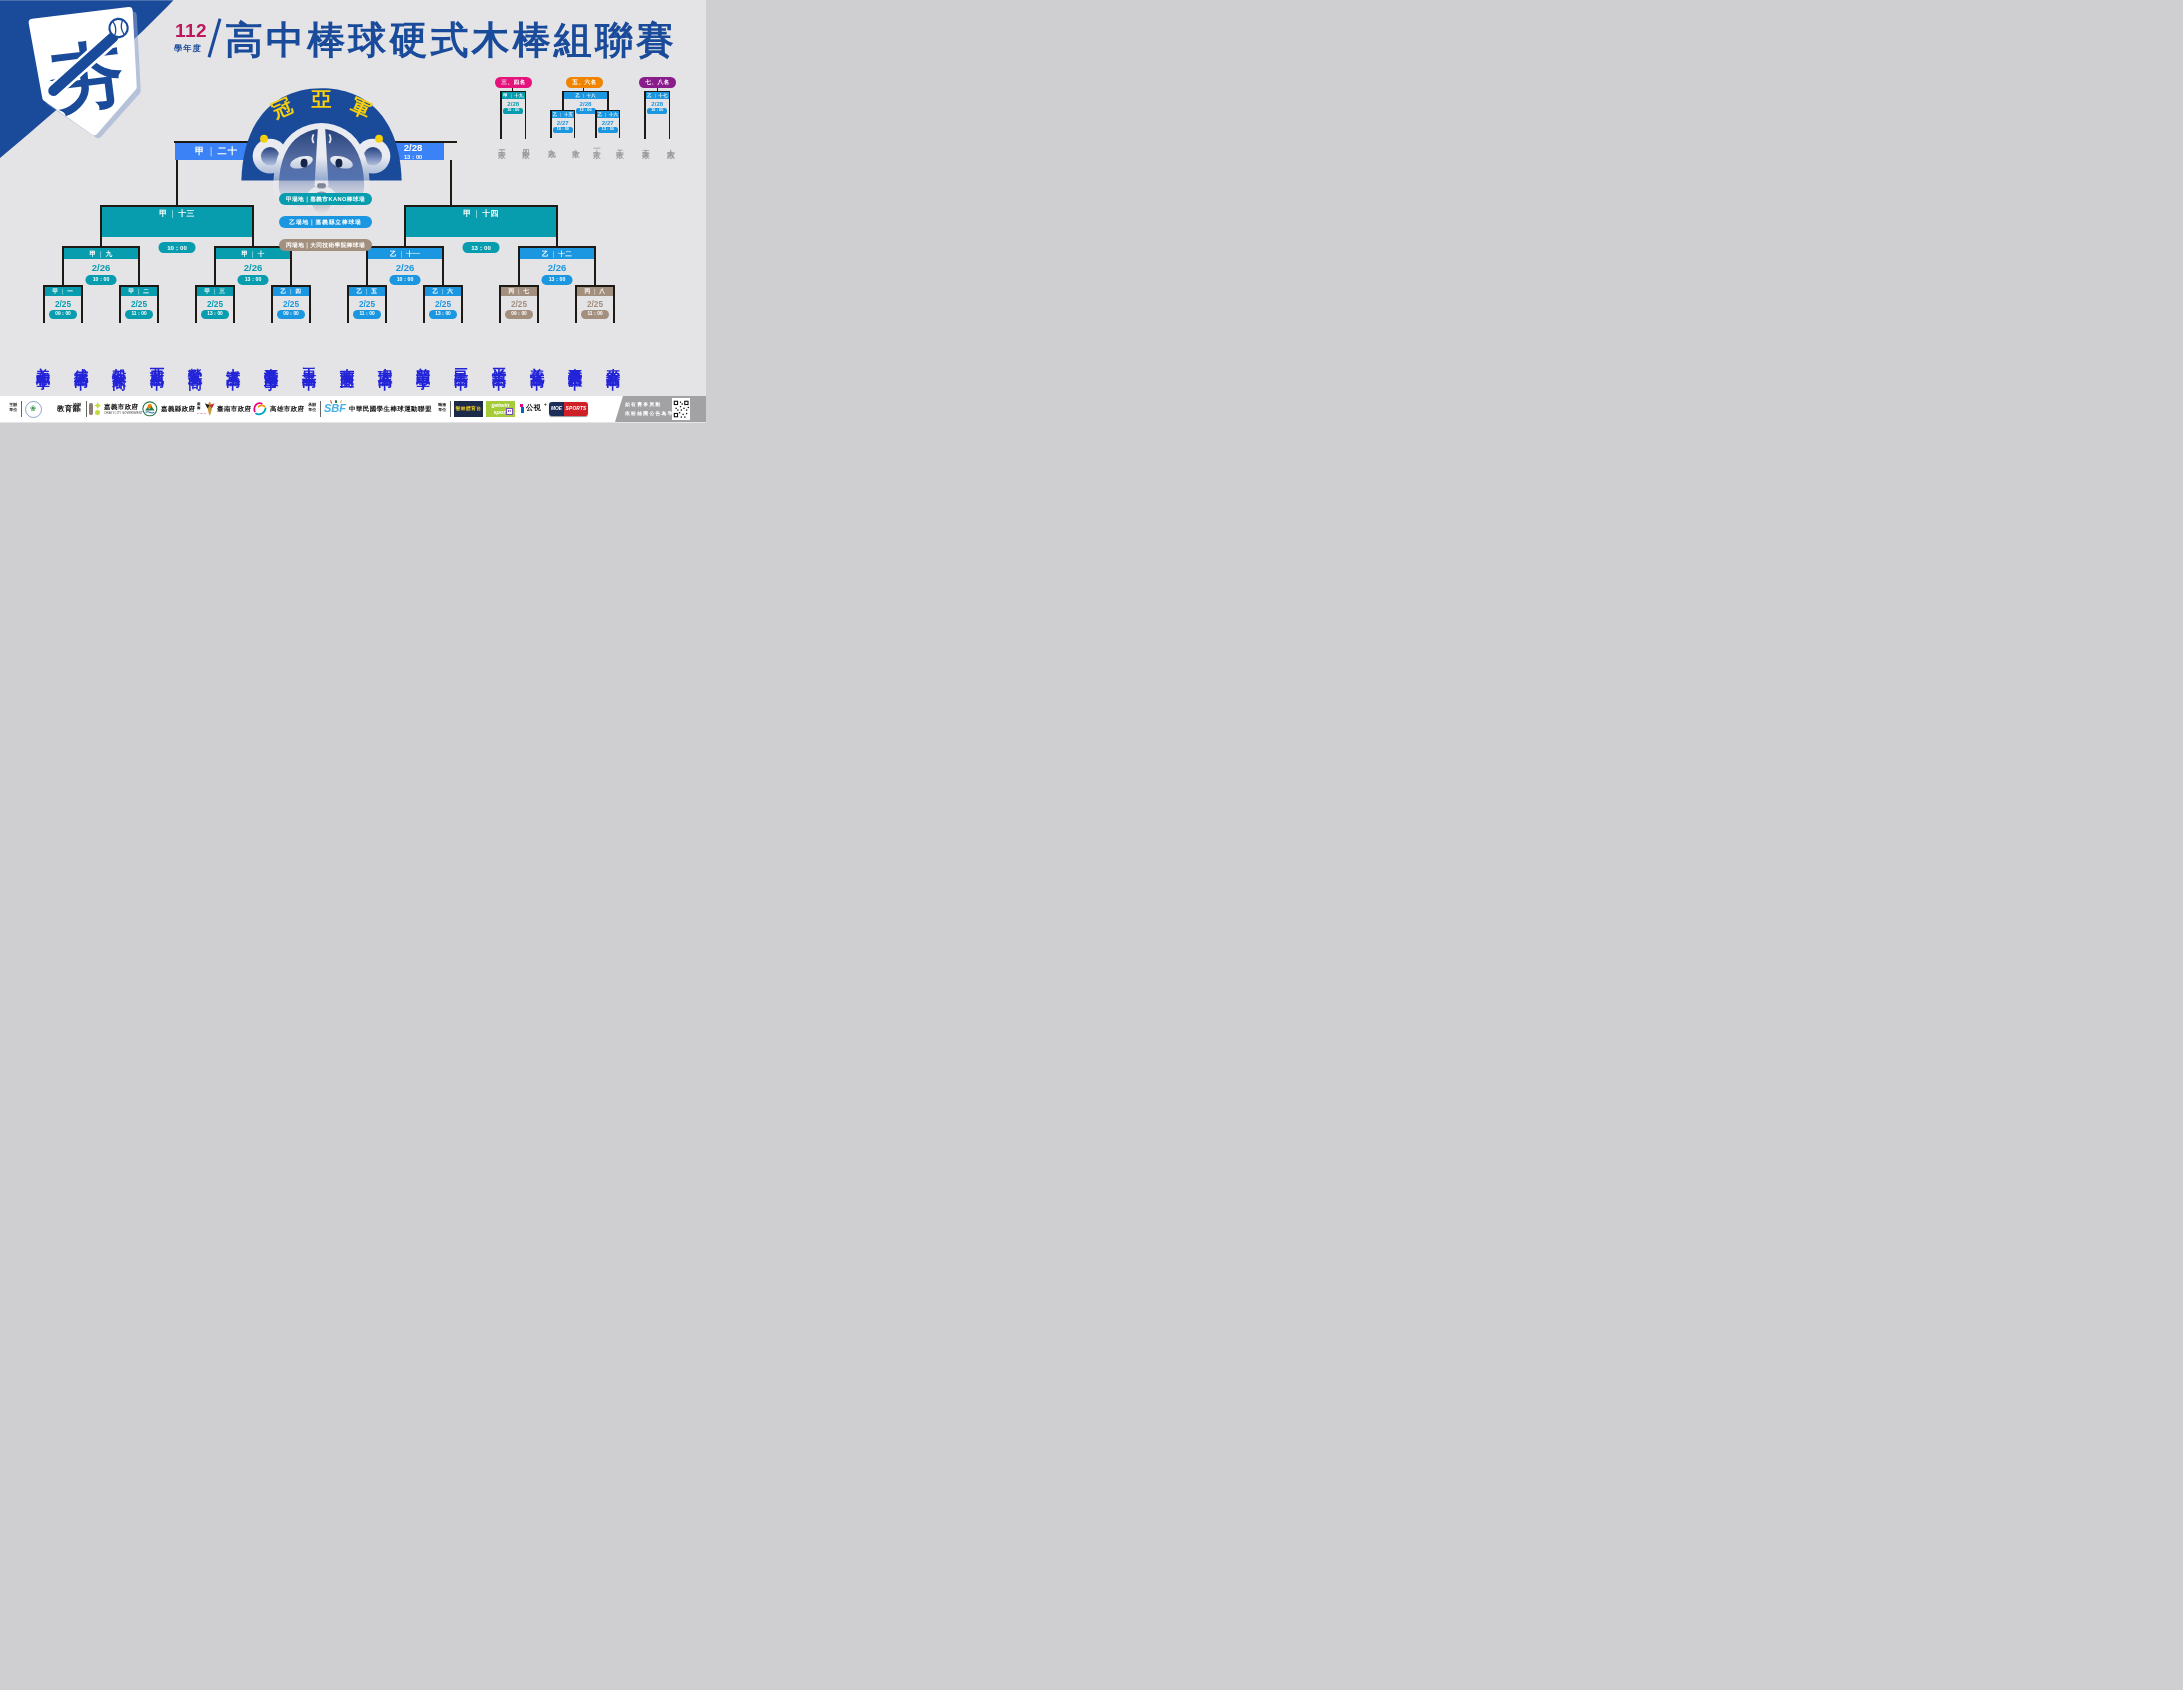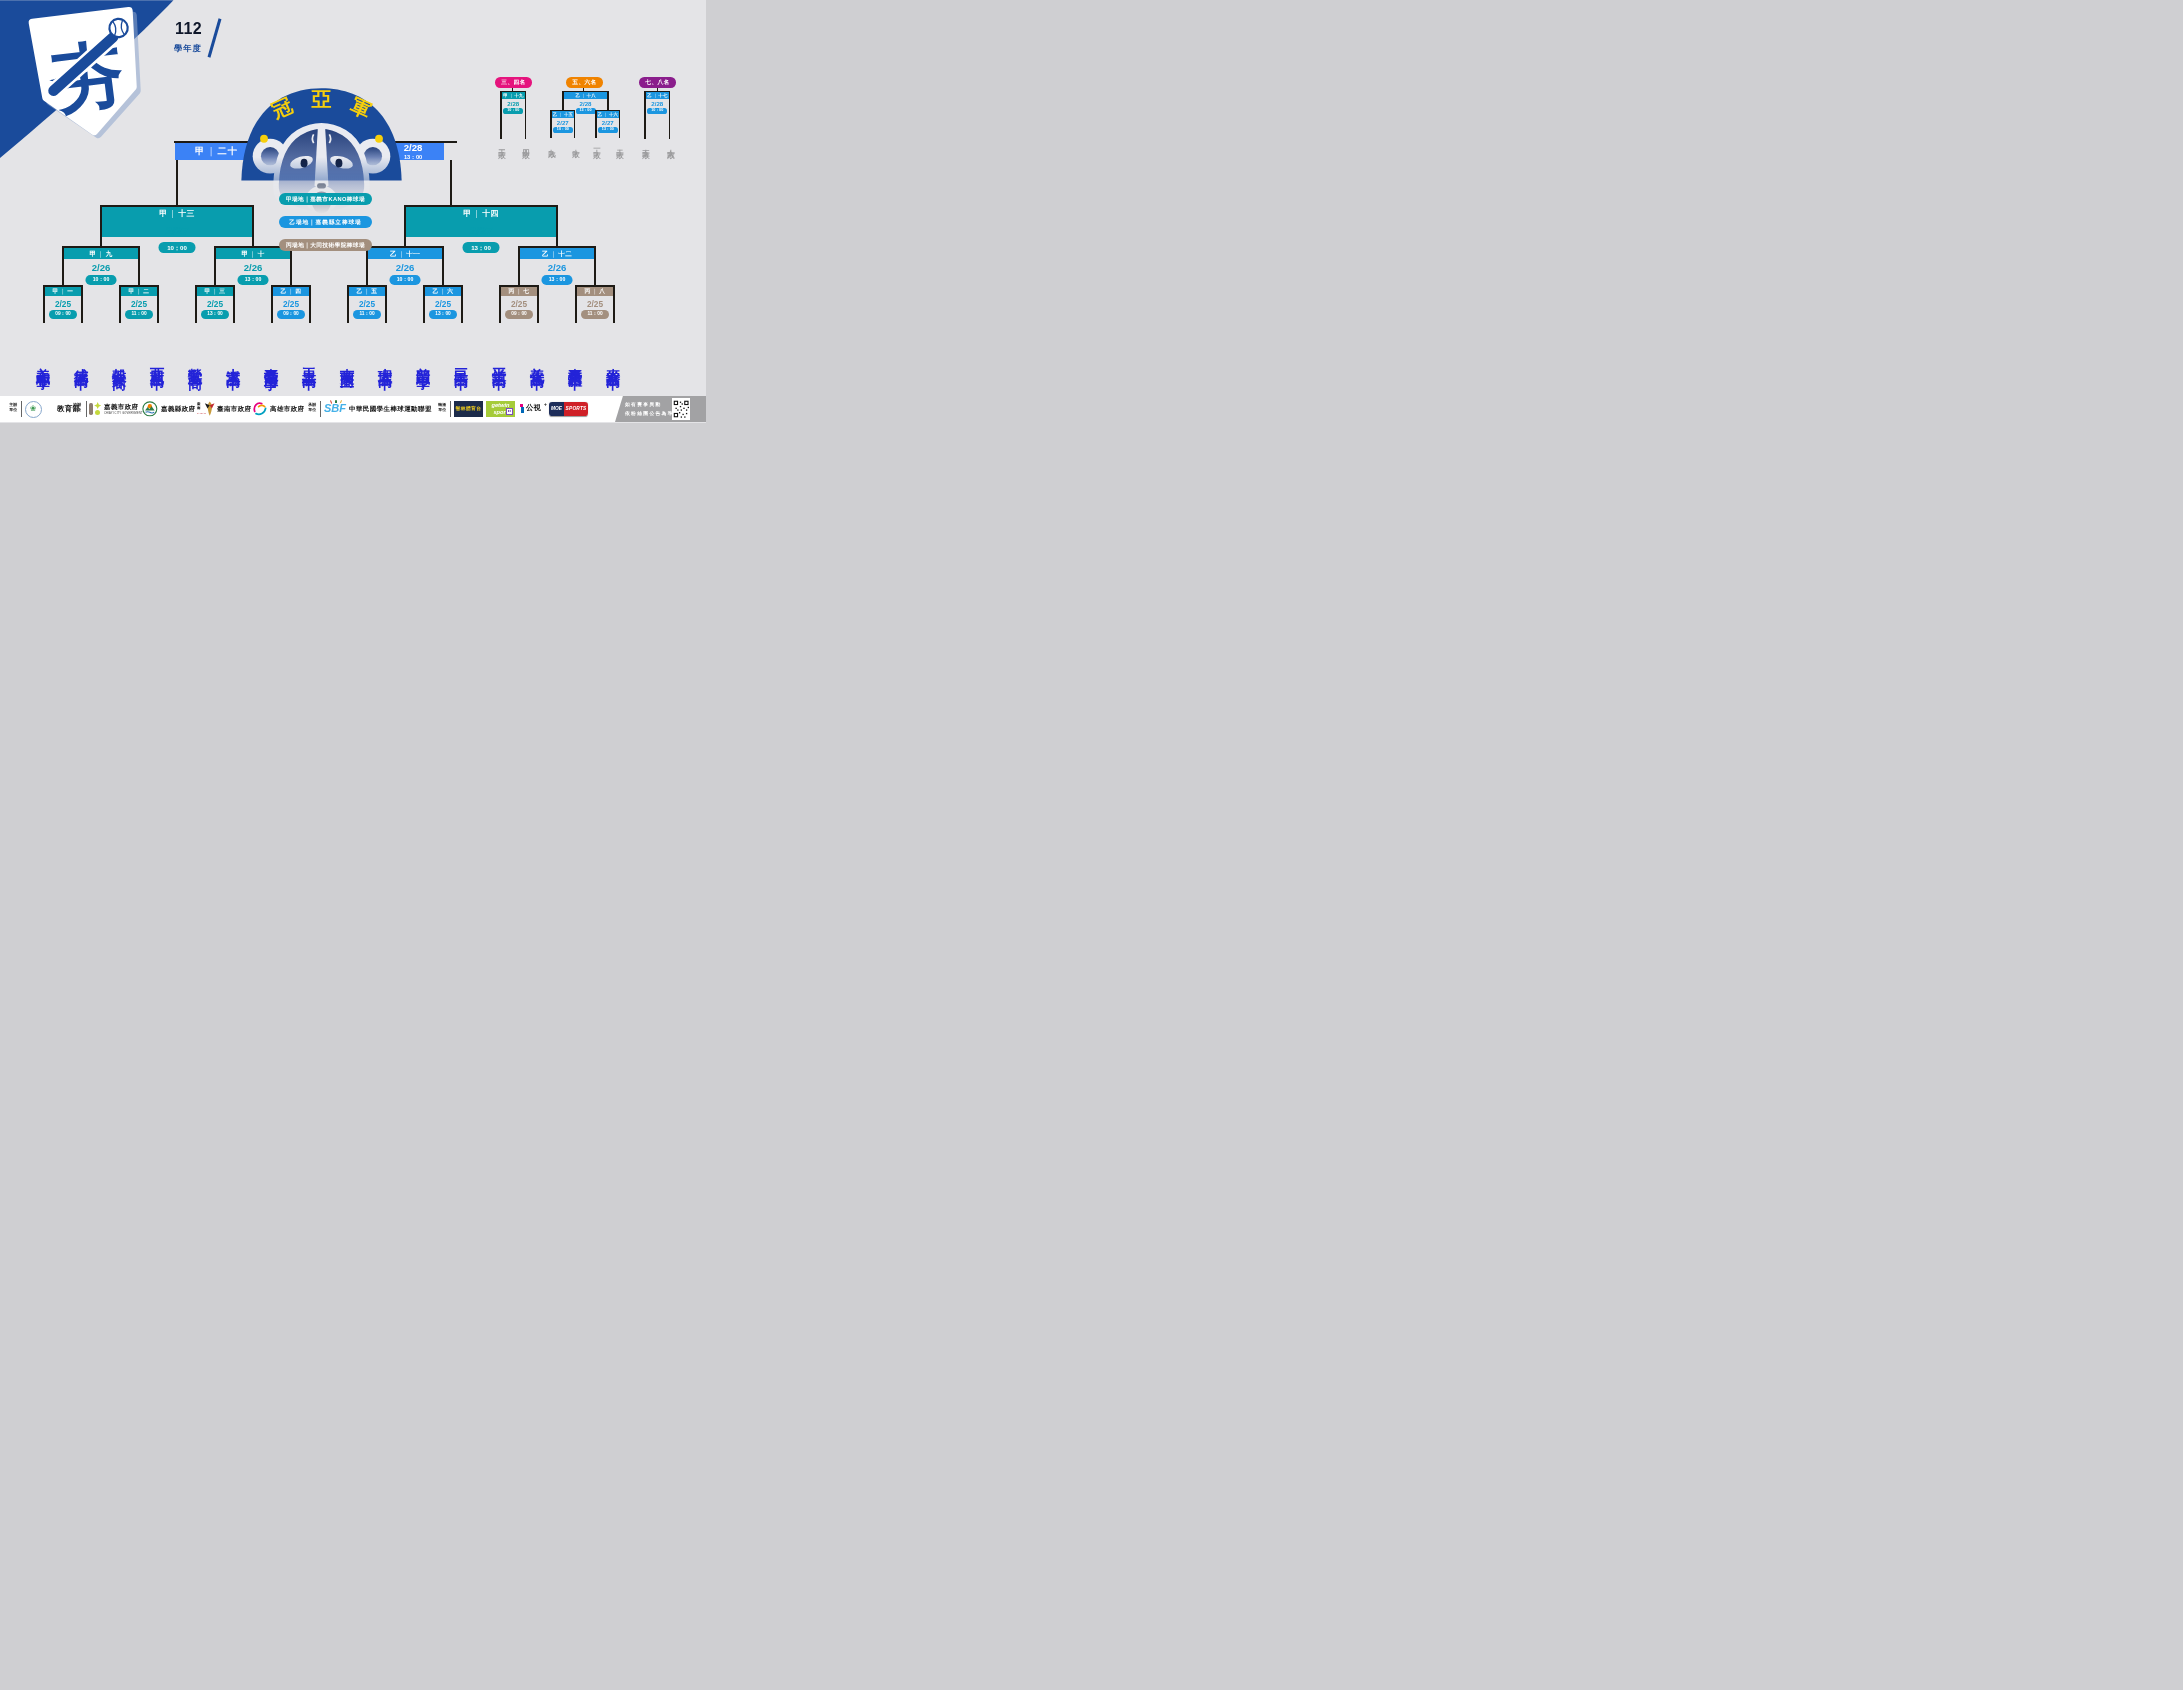--- a/index.html
+++ b/index.html
@@ -1,19 +1,19 @@
 <!DOCTYPE html>
 <html style="font-size:7px"><head>
 <meta charset="utf-8">
 <style>
   html,body{margin:0;padding:0;background:#cfcfd2;font-family:"Liberation Sans","DejaVu Sans",sans-serif;}
   #canvas{position:relative;width:706px;height:423px;background:#e4e4e7;overflow:hidden;}
 
   
-  .year{position:absolute;left:175px;top:20px;font-size:16px;font-weight:900;color:#0f172a;letter-spacing:0.4px;}
+  .year{position:absolute;left:175px;top:20px;font-size:19px;font-weight:900;color:#be185d;letter-spacing:0.4px;}
   .yearlab{position:absolute;left:174px;top:43px;font-size:8.3px;font-weight:900;color:#1a4b9b;letter-spacing:0.9px;}
   .tslash{position:absolute;left:213px;top:18.3px;width:3.1px;height:40px;background:#1a4b9b;transform:rotate(16deg);}
   .maintitle{position:absolute;left:225px;top:15px;font-size:38px;font-weight:900;color:#1a4b9b;letter-spacing:3.1px;white-space:nowrap;}
 
   
   .match{position:absolute;}
   .m-top{position:absolute;left:-0.9px;right:-0.9px;top:0;height:1.7px;background:#1d1a15;}
   .m-stub{position:absolute;top:0;width:1.7px;background:#1d1a15;}
   .m-stub.l{left:-0.9px}.m-stub.r{right:-0.9px}
   .m-bar{position:absolute;left:0.9px;right:0.9px;top:1.7px;color:#fff;font-weight:bold;text-align:center;letter-spacing:0.4px;white-space:nowrap;}
@@ -140,20 +140,21 @@
       <text x="170" y="225" font-size="168" font-weight="900" text-anchor="middle" fill="#1a4b9b">夯</text>
       <rect x="58" y="118" width="214" height="30" rx="15" fill="#1a4b9b" stroke="#ffffff" stroke-width="6" transform="rotate(-35 170 133)"></rect>
       <circle cx="256" cy="64" r="21" fill="#ffffff" stroke="#1a4b9b" stroke-width="5"></circle>
       <path d="M245,48 q9,16 0,32 M267,48 q-9,16 0,32" fill="none" stroke="#1a4b9b" stroke-width="3"></path>
     </g>
   </svg>
 
   <div class="year">112</div>
   <div class="yearlab">學年度</div>
   <div class="tslash"></div>
+  <div class="maintitle">高中棒球硬式木棒組聯賽</div>
 
   <div class="match fin">
     <div class="m-top"></div>
     <div class="finbar">
       <div class="fin-label">
         <span>甲</span><span class="msep">｜</span><span>二十</span>
       </div>
       <div class="fin-dt">
         <div class="fin-date">2/28</div>
         <div class="fin-time">13：00</div>

